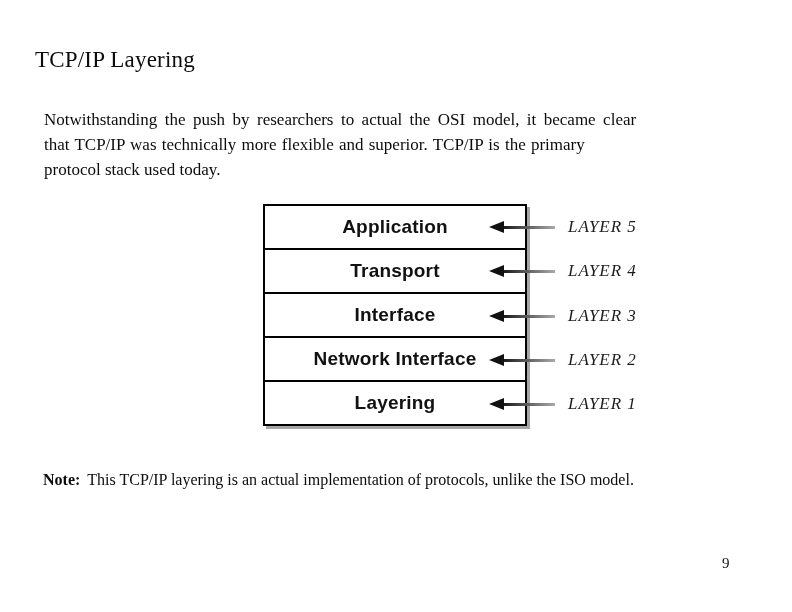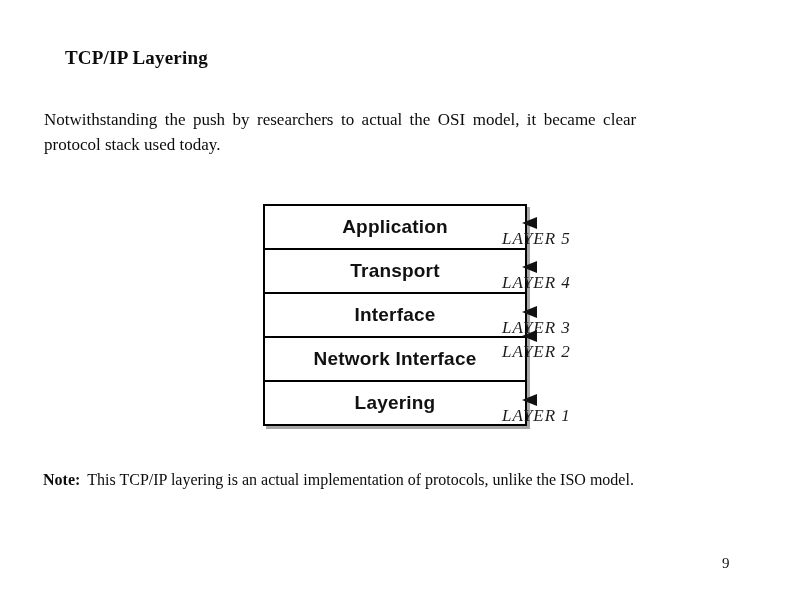--- a/index.html
+++ b/index.html
@@ -9,24 +9,24 @@
     height: 612px;
     background: #ffffff;
     font-family: "Liberation Serif", serif;
     color: #0c0c0c;
     overflow: hidden;
     margin: 0 auto;
   }
 
   .slide-title {
     position: absolute;
-    left: 65px;
+    left: 35px;
     top: 47px;
-    font-size: 19px;
-    font-weight: bold;
+    font-size: 23px;
+    font-weight: normal;
     letter-spacing: 0.2px;
     white-space: nowrap;
   }
 
   .body-paragraph {
     position: absolute;
     left: 44px;
     top: 107px;
     width: 710px;
     font-size: 17px;
@@ -65,21 +65,20 @@
     white-space: nowrap;
   }
 
   
   .layer-arrow {
     position: absolute;
     left: 489px;
     height: 20px;
     display: flex;
     align-items: center;
-    flex-direction: column;
   }
   .arrow-head {
     width: 0; height: 0;
     border-top: 6px solid transparent;
     border-bottom: 6px solid transparent;
     border-right: 15px solid #111111;
   }
   .arrow-shaft {
     width: 51px;
     height: 3px;
@@ -90,21 +89,21 @@
     font-family: "Liberation Serif", serif;
     font-style: italic;
     font-size: 17px;
     letter-spacing: 1px;
     color: #1c1c1c;
     white-space: nowrap;
   }
   .arrow-1 { top: 217px; }
   .arrow-2 { top: 261px; }
   .arrow-3 { top: 306px; }
-  .arrow-4 { top: 330px; }
+  .arrow-4 { top: 350px; }
   .arrow-5 { top: 394px; }
 
   .note-line {
     position: absolute;
     left: 43px;
     top: 471px;
     width: 730px;
     font-size: 16px;
     white-space: nowrap;
   }
@@ -123,20 +122,21 @@
 </style>
 </head>
 <body>
 
 <div id="slide">
 
   <div class="slide-title">TCP/IP Layering</div>
 
   <div class="body-paragraph">
     <div class="para-line l1">Notwithstanding the push by researchers to actual the OSI model, it became clear</div>
+    <div class="para-line l2">that TCP/IP was technically more flexible and superior. TCP/IP is the primary</div>
     <div class="para-line l3">protocol stack used today.</div>
   </div>
 
   <div class="stack">
     <div class="layer-row">
       <span class="row-label">Application</span>
     </div>
     <div class="layer-row">
       <span class="row-label">Transport</span>
     </div>

